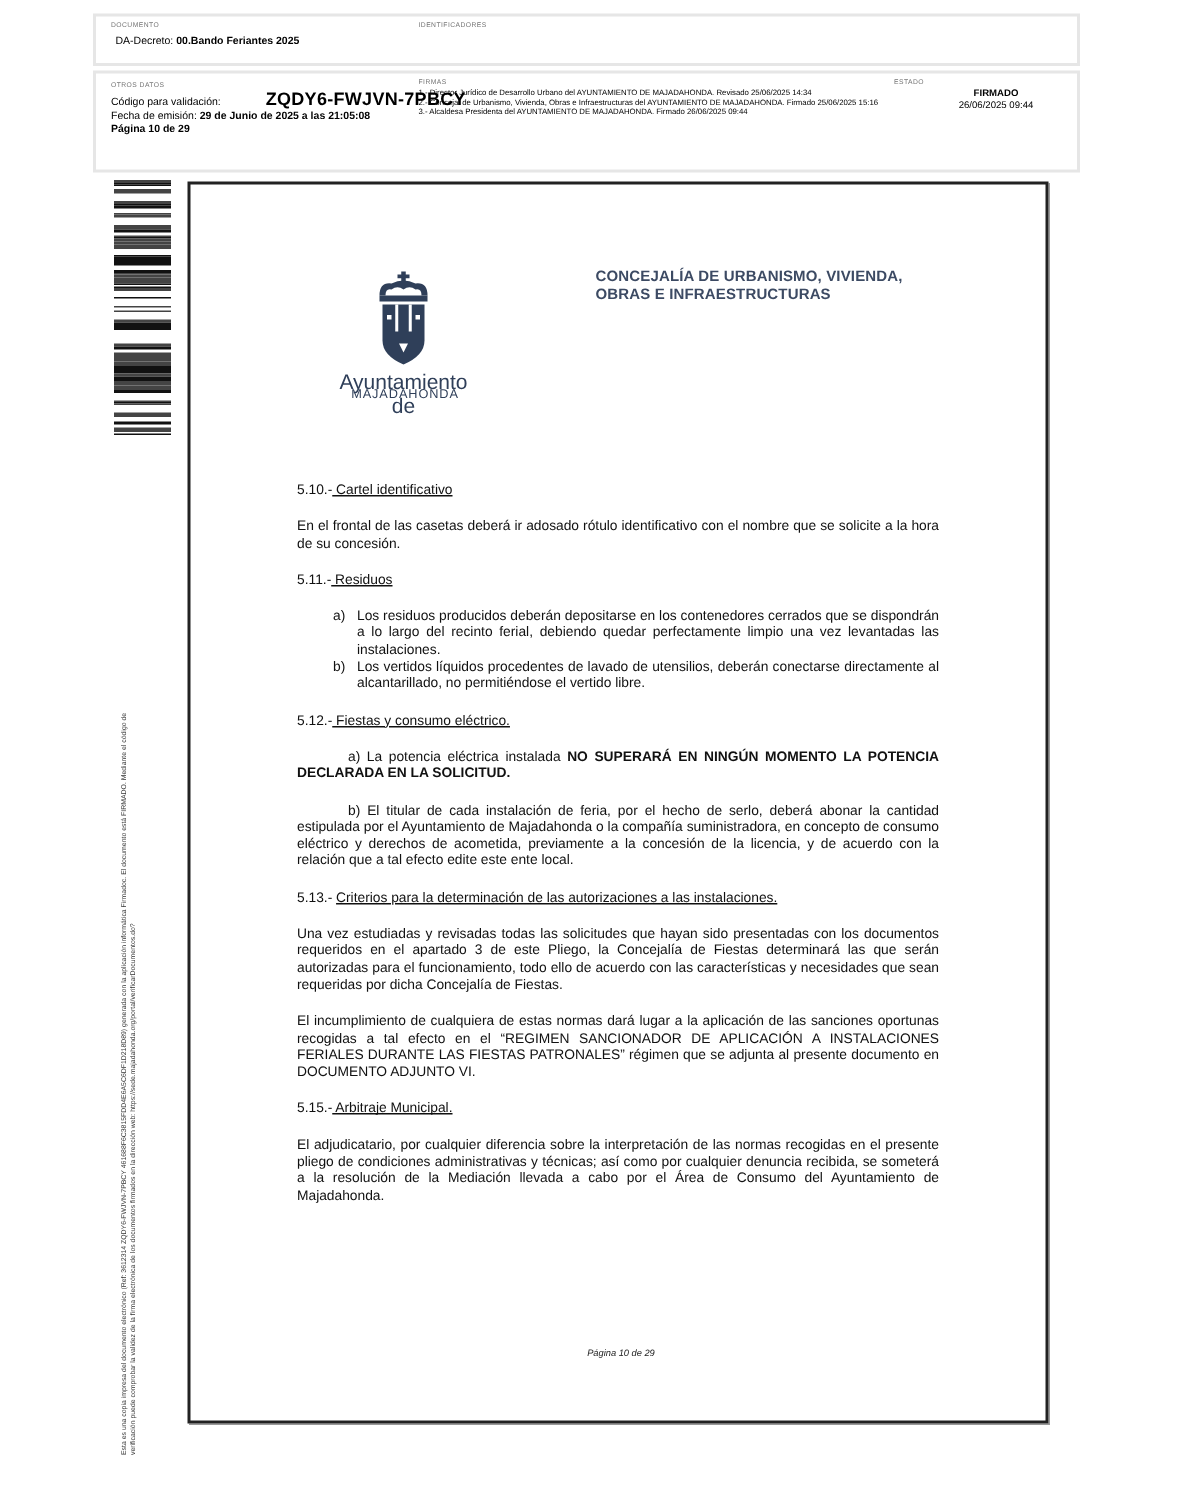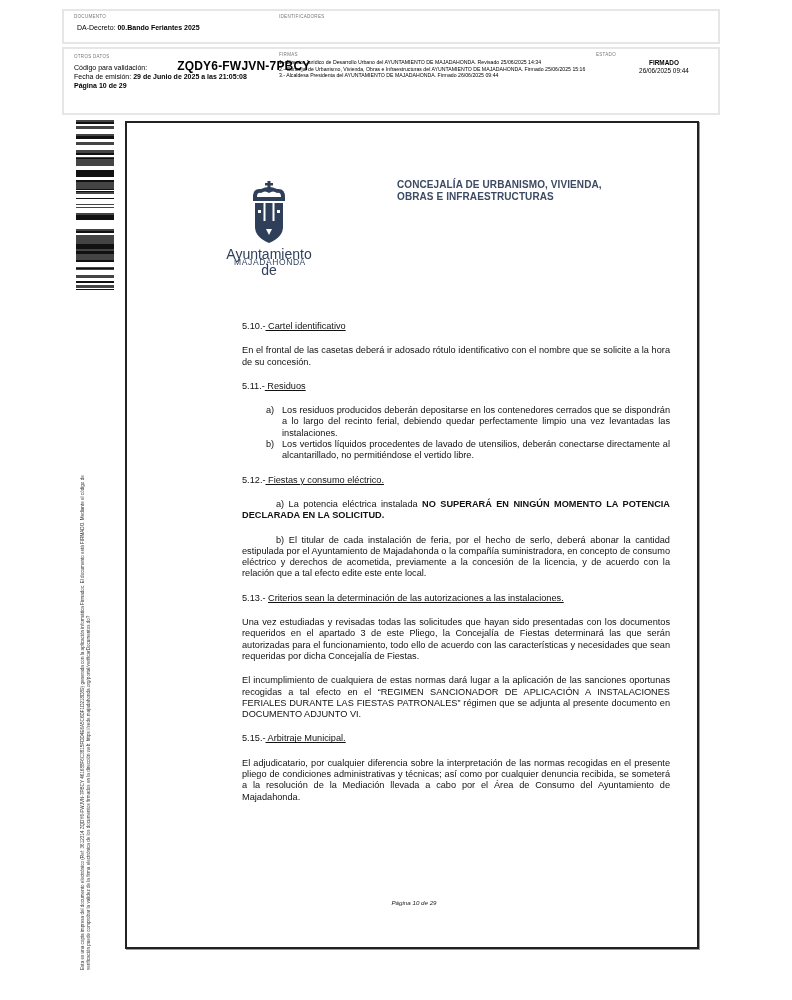--- a/index.html
+++ b/index.html
@@ -25,21 +25,21 @@
   #side-text .rot { position:absolute; left:0; top:670px; width:670px; transform-origin:0 0; transform:rotate(-90deg); font-size:4.6px; line-height:6px; color:#333; white-space:nowrap; }
 
   #page { position:absolute; left:125px; top:121px; width:574px; height:828px; border:2px solid #222; box-sizing:border-box; box-shadow:1px 1px 0 #999; background:#fff; }
 
   #logo { position:absolute; left:96px; top:56px; width:92px; height:96px; }
   #logo .t1 { position:absolute; left:0; top:67px; width:92px; text-align:center; font-size:14px; color:#2f3f59; }
   #logo .t2 { position:absolute; left:1px; top:78px; width:92px; text-align:center; font-size:8.5px; color:#2f3f59; letter-spacing:0.6px; }
 
   #dept { position:absolute; left:270px; top:56px; width:230px; text-align:left; font-size:10px; line-height:12px; font-weight:bold; color:#3c4a63; letter-spacing:0.1px; }
 
-  #content { position:absolute; left:71px; top:198px; width:428px; font-size:9.2px; line-height:11.3px; color:#111;margin-left:44px; }
+  #content { position:absolute; left:71px; top:198px; width:428px; font-size:9.2px; line-height:11.3px; color:#111; }
   .sec { margin:0 0 13px 0; }
   .sec u { text-decoration:underline; }
   .para { margin:0 0 13px 0; text-align:justify; }
   .indent { text-indent:34px; }
   ol.items { list-style:none; margin:0 0 13px 0; padding:0 0 0 24px; }
   ol.items li { position:relative; padding-left:16px; text-align:justify; }
   ol.items li .mk { position:absolute; left:0; top:0; }
 
   #footer-page { position:absolute; left:0; top:776px; width:574px; text-align:center; font-size:6.2px; font-style:italic; color:#222; }
 </style>
@@ -197,21 +197,21 @@
 
     <div class="sec">
       <span>5.12.-</span><u> Fiestas y consumo eléctrico.</u>
     </div>
     <div class="para indent">
       <span>a) La potencia eléctrica instalada </span><b>NO SUPERARÁ EN NINGÚN MOMENTO LA POTENCIA DECLARADA EN LA SOLICITUD.</b>
     </div>
     <div class="para indent">b) El titular de cada instalación de feria, por el hecho de serlo, deberá abonar la cantidad estipulada por el Ayuntamiento de Majadahonda o la compañía suministradora, en concepto de consumo eléctrico y derechos de acometida, previamente a la concesión de la licencia, y de acuerdo con la relación que a tal efecto edite este ente local.</div>
 
     <div class="sec">
-      <span>5.13.- </span><u>Criterios sean la determinación de las autorizaciones a las instalaciones.</u>
+      <span>5.13.- </span><u>Criterios para la determinación de las autorizaciones a las instalaciones.</u>
     </div>
     <div class="para">Una vez estudiadas y revisadas todas las solicitudes que hayan sido presentadas con los documentos requeridos en el apartado 3 de este Pliego, la Concejalía de Fiestas determinará las que serán autorizadas para el funcionamiento, todo ello de acuerdo con las características y necesidades que sean requeridas por dicha Concejalía de Fiestas.</div>
 
     <div class="para">El incumplimiento de cualquiera de estas normas dará lugar a la aplicación de las sanciones oportunas recogidas a tal efecto en el “REGIMEN SANCIONADOR DE APLICACIÓN A INSTALACIONES FERIALES DURANTE LAS FIESTAS PATRONALES” régimen que se adjunta al presente documento en DOCUMENTO ADJUNTO VI.</div>
 
     <div class="sec">
       <span>5.15.-</span><u> Arbitraje Municipal.</u>
     </div>
     <div class="para">El adjudicatario, por cualquier diferencia sobre la interpretación de las normas recogidas en el presente pliego de condiciones administrativas y técnicas; así como por cualquier denuncia recibida, se someterá a la resolución de la Mediación llevada a cabo por el Área de Consumo del Ayuntamiento de Majadahonda.</div>
   </div>

